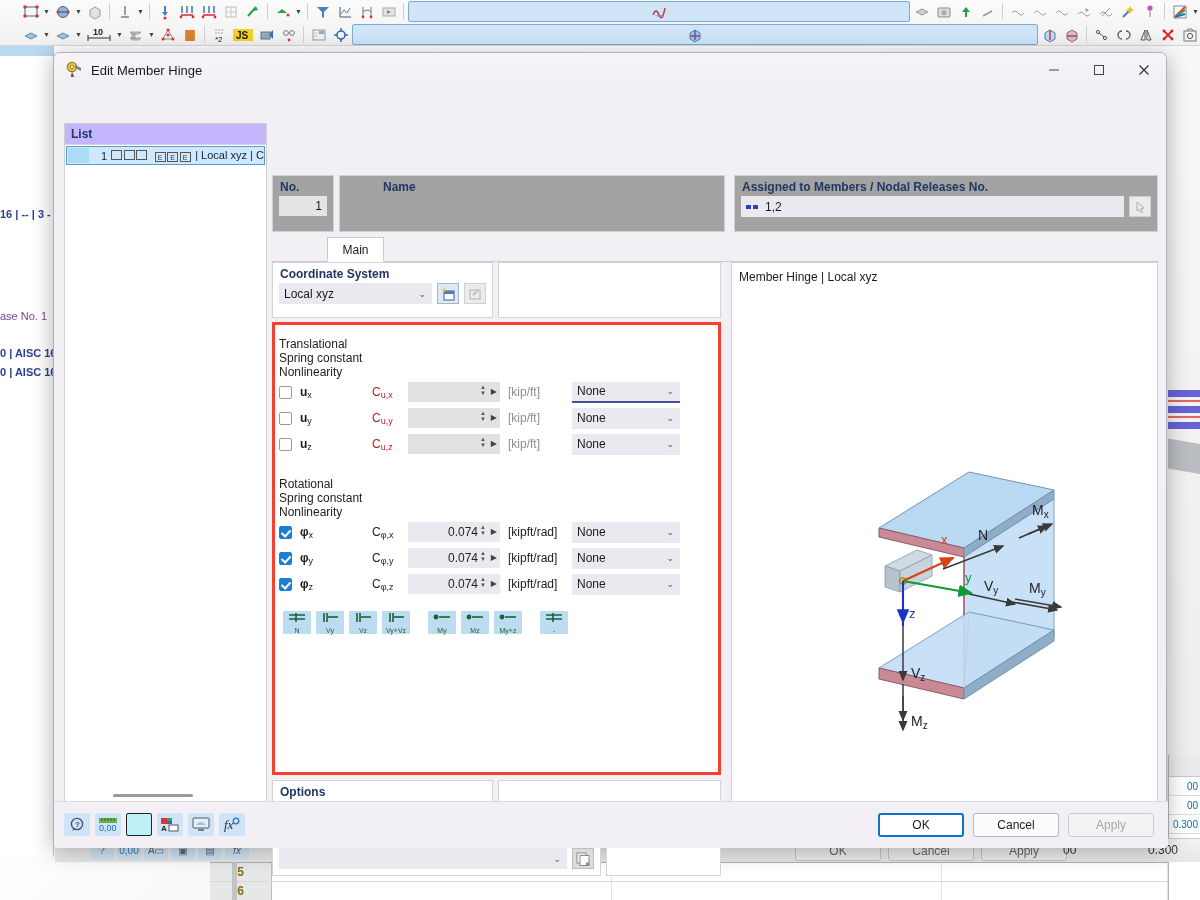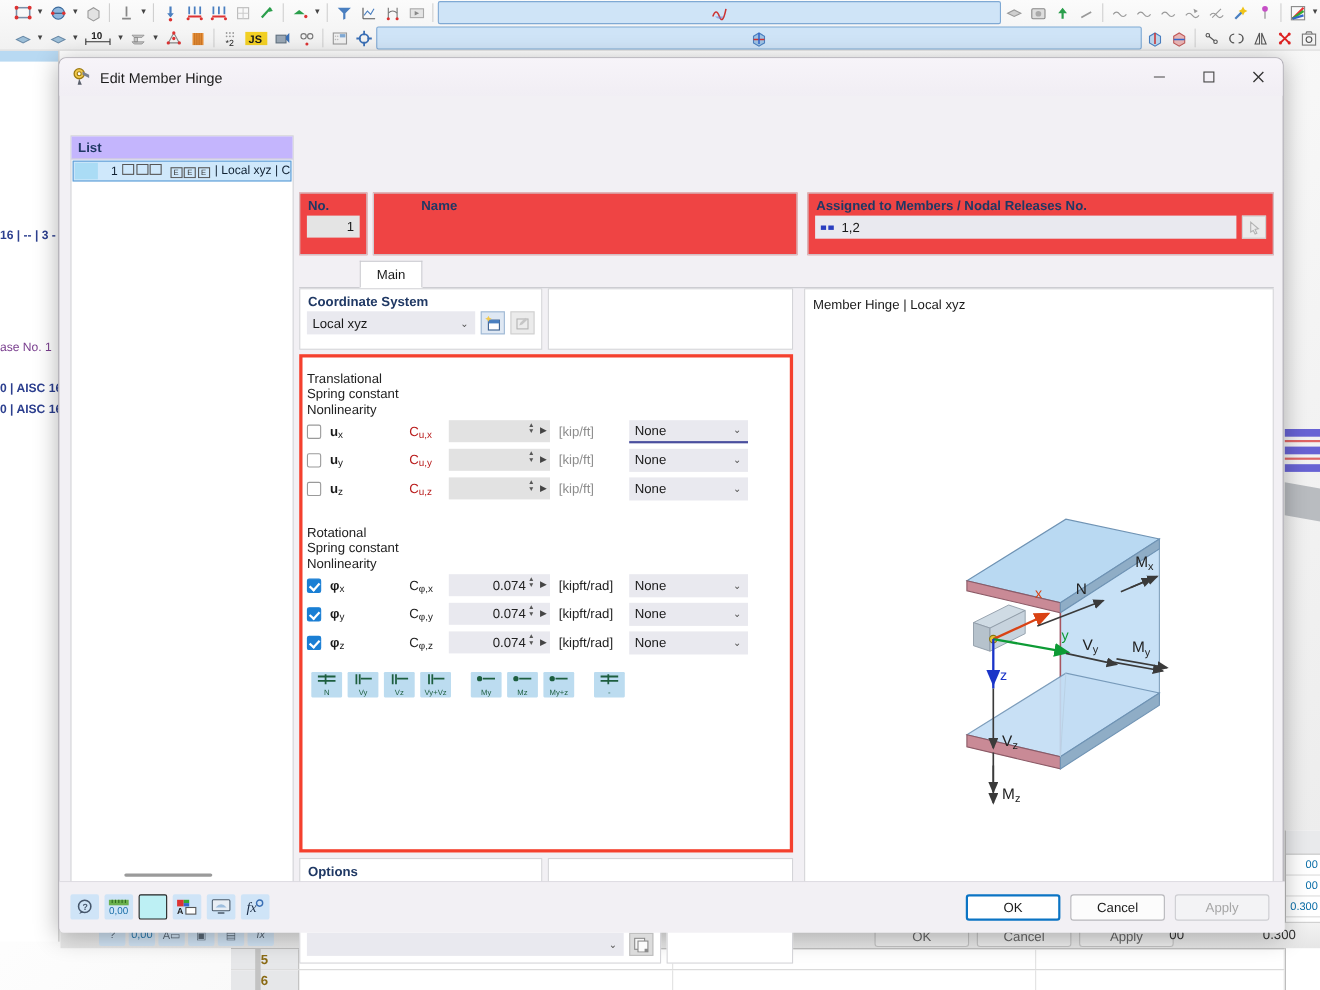--- a/index.html
+++ b/index.html
@@ -15,21 +15,21 @@
   #root { position: relative; width: 1200px; height: 900px; }
 
   
   .bg-toolbar {
     position: absolute; left: 0; top: 0; width: 1200px; height: 46px;
     background: linear-gradient(#fbfbfb, #f1f1f1);
     border-bottom: 1px solid #d6d6d6;
   }
   .bg-toolrow {
     position: absolute; left: 0; width: 1200px; height: 23px;
-    display: flex; align-items: center; gap: 1px; padding-left: 10px;
+    display: flex; align-items: center; gap: 1px; padding-left: 20px;
   }
   .bg-toolrow.r1 { top: 0; }
   .bg-toolrow.r2 { top: 23px; }
   .tbtn {
     width: 21px; height: 21px; display: flex; align-items: center;
     justify-content: center; font-size: 11px; color: #5b6472;
     border-radius: 2px; flex: none; position: relative;
   }
   .tbtn.sel { background: #cfe4f7; border: 1px solid #7fa9d4; }
   .tsep { width: 1px; height: 17px; background: #d0d0d0; margin: 0 3px; flex: none; }
@@ -158,21 +158,21 @@
   }
   .lbtn {
     width: 25px; height: 21px; border-radius: 2px; display: flex;
     align-items: center; justify-content: center; font-size: 11px;
   }
   .lbtn.on { background: #cfe4f7; }
   .lbtn.off { background: #e3e3e3; opacity: .55; }
   .lbtn.del { margin-left: 52px; color: #e53935; font-size: 19px; font-weight: bold; background: none; }
 
   
-  .fgroup { position: absolute; background: #ef4444; border: 1px solid #cfcfd4; }
+  .fgroup { position: absolute; background: #a3a3a3; border: 1px solid #cfcfd4; }
   .fgroup .lbl {
     font-weight: bold; color: #1f3864; font-size: 12px;
     padding: 4px 0 2px 7px;
   }
   .field-no { left: 218px; top: 88px; width: 62px; height: 57px; }
   .field-name { left: 285px; top: 88px; width: 386px; height: 57px; padding-left: 36px; }
   .field-assigned { left: 680px; top: 88px; width: 424px; height: 57px; }
 
   .ro-input {
     height: 20px; background: #e4e4e4; border: none;

